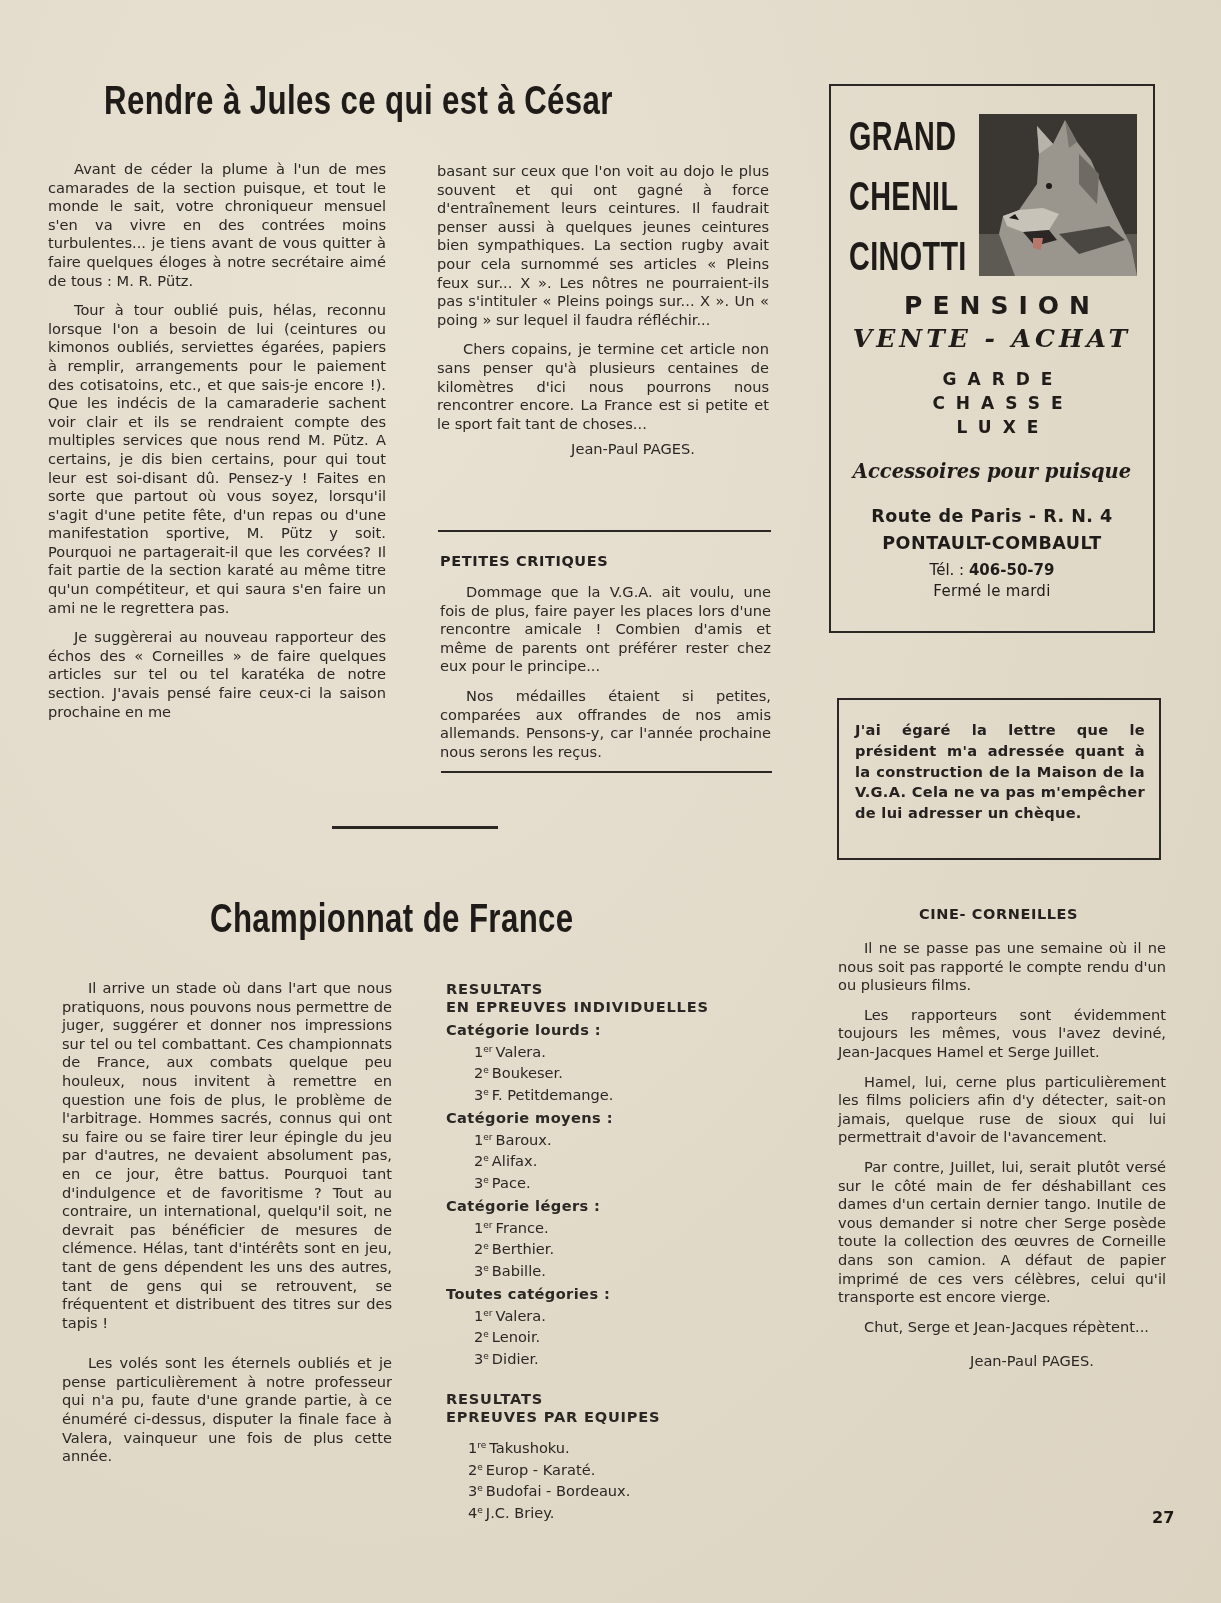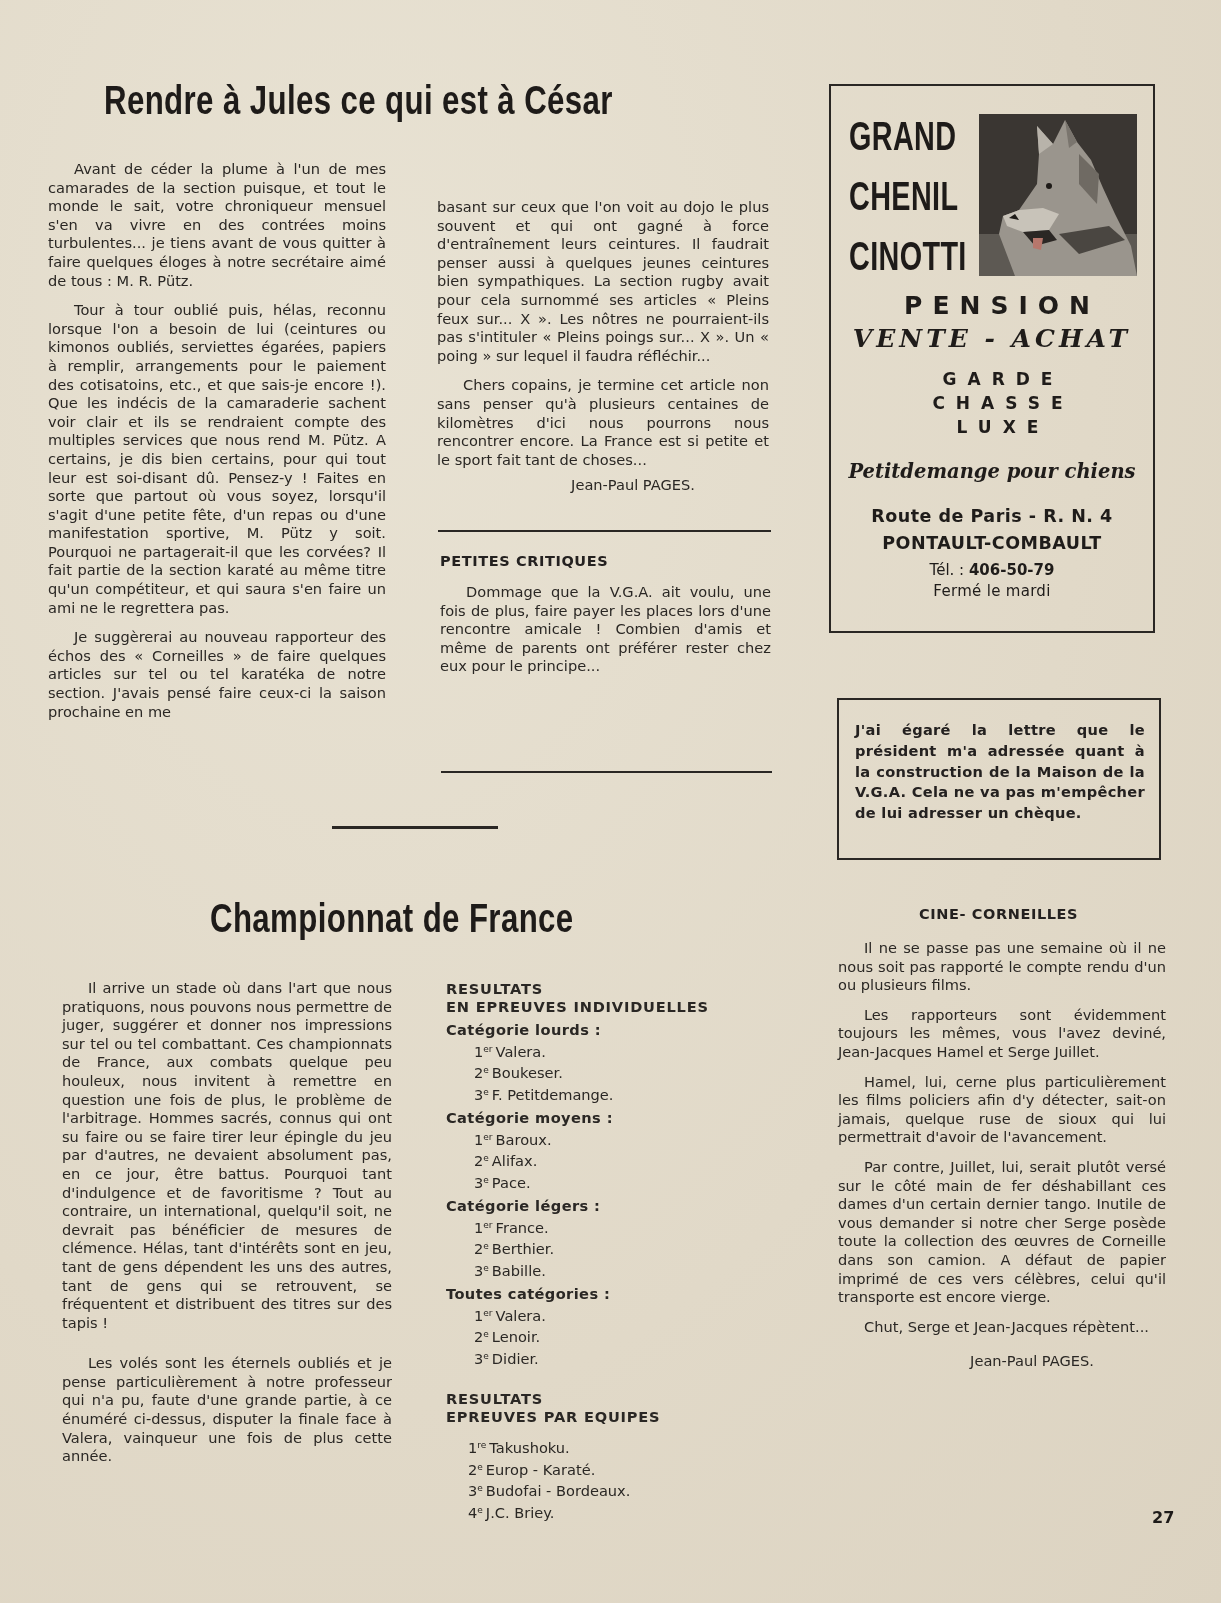--- a/index.html
+++ b/index.html
@@ -66,31 +66,32 @@
 <body>
 
 <div class="abs headline" style="left:104px; top:78px;">Rendre à Jules ce qui est à César</div>
 
 <div class="abs col" style="left:48px; top:160px; width:338px;">
   <p>Avant de céder la plume à l'un de mes camarades de la section puisque, et tout le monde le sait, votre chroniqueur mensuel s'en va vivre en des contrées moins turbulentes... je tiens avant de vous quitter à faire quelques éloges à notre secrétaire aimé de tous : M. R. Pütz.</p>
   <p>Tour à tour oublié puis, hélas, reconnu lorsque l'on a besoin de lui (ceintures ou kimonos oubliés, serviettes égarées, papiers à remplir, arrangements pour le paiement des cotisatoins, etc., et que sais-je encore !). Que les indécis de la camaraderie sachent voir clair et ils se rendraient compte des multiples services que nous rend M. Pütz. A certains, je dis bien certains, pour qui tout leur est soi-disant dû. Pensez-y ! Faites en sorte que partout où vous soyez, lorsqu'il s'agit d'une petite fête, d'un repas ou d'une manifestation sportive, M. Pütz y soit. Pourquoi ne partagerait-il que les corvées? Il fait partie de la section karaté au même titre qu'un compétiteur, et qui saura s'en faire un ami ne le regrettera pas.</p>
   <p style="margin-top:8px;">Je suggèrerai au nouveau rapporteur des échos des « Corneilles » de faire quelques articles sur tel ou tel karatéka de notre section. J'avais pensé faire ceux-ci la saison prochaine en me</p>
 </div>
 
-<div class="abs col" style="left:437px; top:162px; width:332px;margin-top:36px;">
+<div class="abs col" style="left:437px; top:162px; width:332px;">
   <p class="noind">basant sur ceux que l'on voit au dojo le plus souvent et qui ont gagné à force d'entraînement leurs ceintures. Il faudrait penser aussi à quelques jeunes ceintures bien sympathiques. La section rugby avait pour cela surnommé ses articles « Pleins feux sur... X ». Les nôtres ne pourraient-ils pas s'intituler « Pleins poings sur... X ». Un « poing » sur lequel il faudra réfléchir...</p>
   <p>Chers copains, je termine cet article non sans penser qu'à plusieurs centaines de kilomètres d'ici nous pourrons nous rencontrer encore. La France est si petite et le sport fait tant de choses...</p>
   <p class="sig" style="margin-top:-4px;">Jean-Paul PAGES.</p>
 </div>
 
 <div class="rule" style="left:438px; top:530px; width:333px;"></div>
 
 <div class="abs subhead" style="left:440px; top:553px;">PETITES CRITIQUES</div>
 <div class="abs col" style="left:440px; top:583px; width:331px;">
   <p>Dommage que la V.G.A. ait voulu, une fois de plus, faire payer les places lors d'une rencontre amicale ! Combien d'amis et même de parents ont préférer rester chez eux pour le principe...</p>
+  <p>Nos médailles étaient si petites, comparées aux offrandes de nos amis allemands. Pensons-y, car l'année prochaine nous serons les reçus.</p>
 </div>
 <div class="rule" style="left:441px; top:771px; width:331px;"></div>
 
 <div class="rule" style="left:332px; top:826px; width:166px; height:3px;"></div>
 
 <div class="ad-box">
   <div class="ad-name" style="top:28px;">GRAND</div>
   <div class="ad-name" style="top:88px;">CHENIL</div>
   <div class="ad-name" style="top:148px;">CINOTTI</div>
 
@@ -109,21 +110,21 @@
       <path d="M80 120 L130 112 L146 126 L100 140 Z" fill="#4a4641"></path>
       <path d="M100 40 L120 60 L118 90 L100 70 Z" fill="#6f6a63"></path>
     </svg>
   </div>
 
   <div class="ad-center ad-pension">PENSION</div>
   <div class="ad-center ad-vente">VENTE - ACHAT</div>
   <div class="ad-center ad-spaced" style="top:283px;">GARDE</div>
   <div class="ad-center ad-spaced" style="top:307px;">CHASSE</div>
   <div class="ad-center ad-spaced" style="top:331px;">LUXE</div>
-  <div class="ad-center ad-acc">Petitdemange pour chiens</div>
+  <div class="ad-center ad-acc">Accessoires pour puisque</div>
   <div class="ad-center ad-route">Route de Paris - R. N. 4</div>
   <div class="ad-center ad-city">PONTAULT-COMBAULT</div>
   <div class="ad-center ad-tel">
     <span>Tél. :</span>
     <b>406-50-79</b>
   </div>
   <div class="ad-center ad-closed">Fermé le mardi</div>
 </div>
 
 <div class="note-box">

